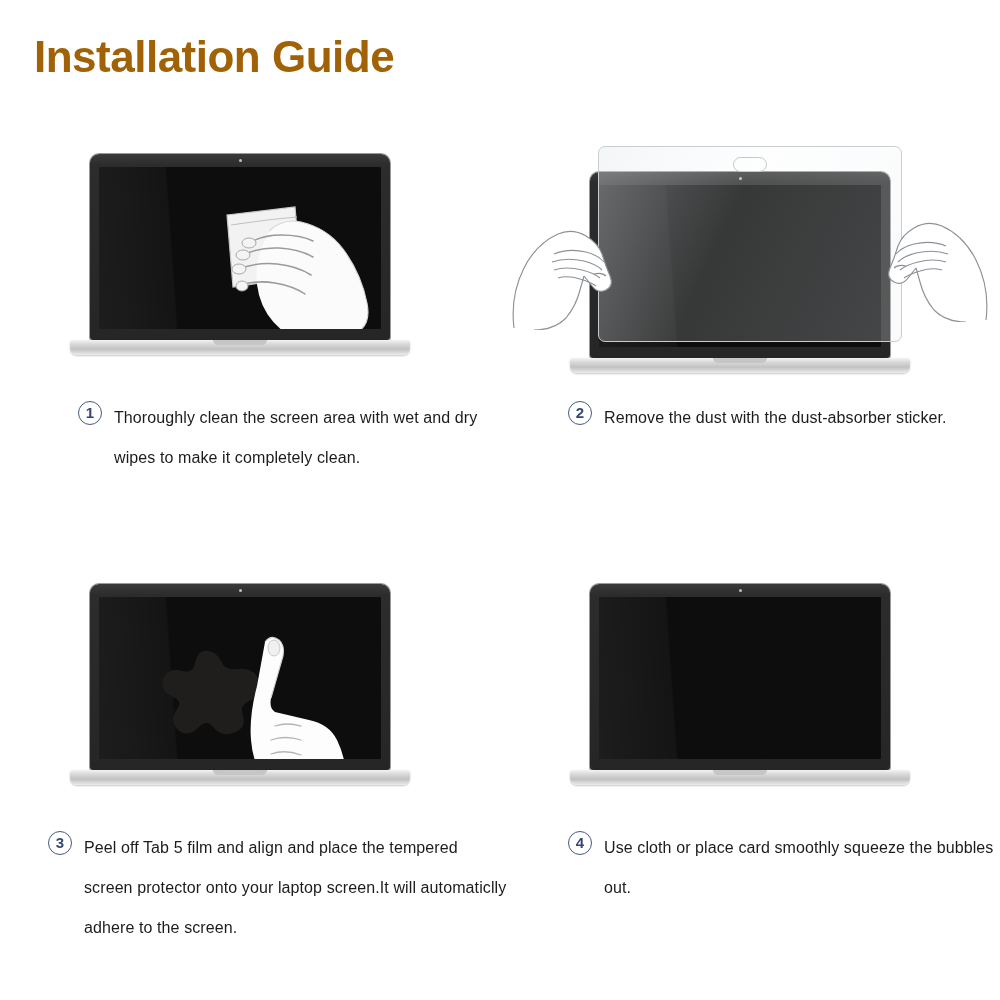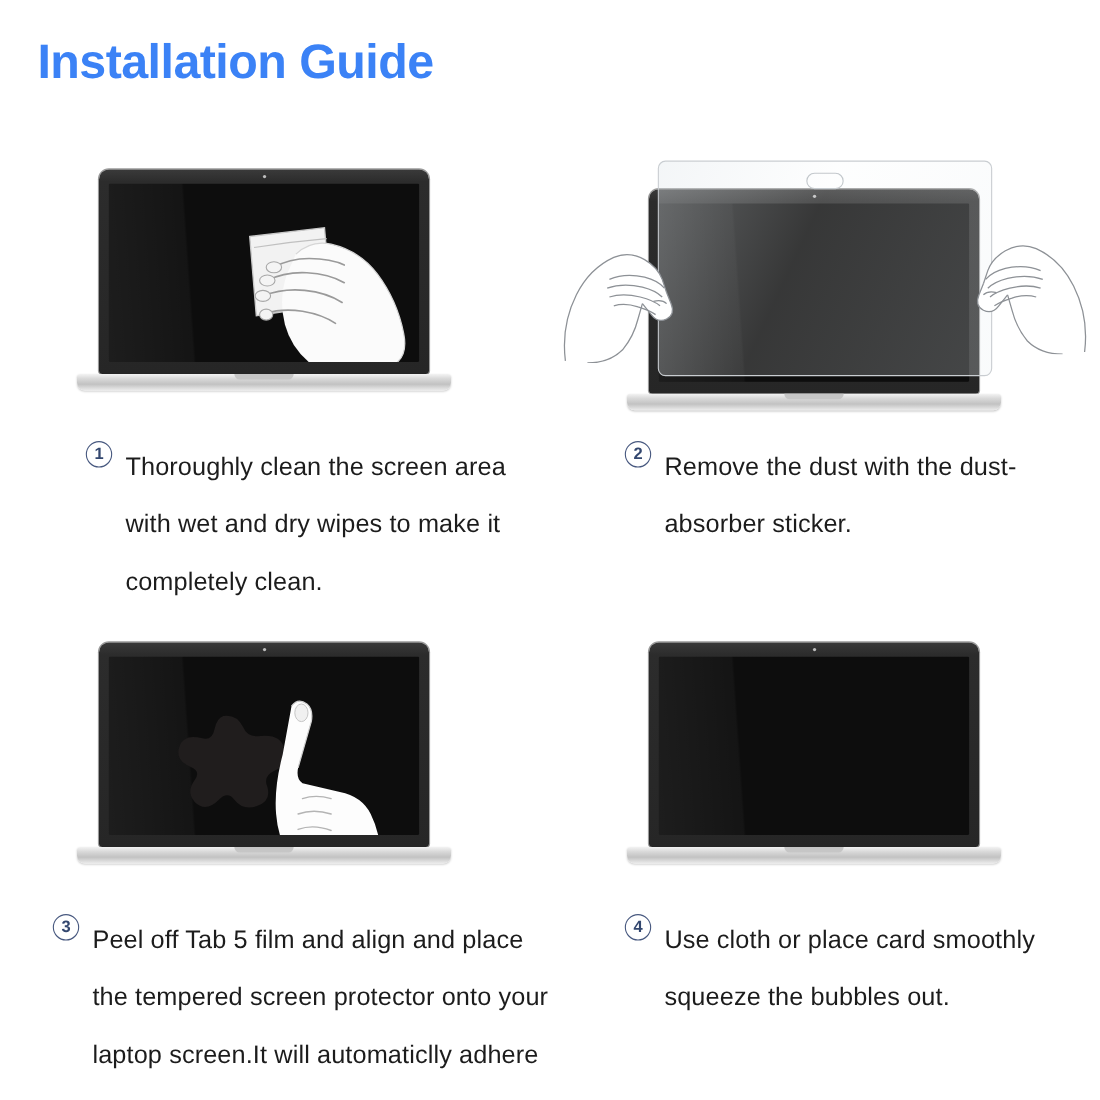--- a/index.html
+++ b/index.html
@@ -17,21 +17,21 @@
   }
 
   
   .page-title {
     position: absolute;
     left: 34px;
     top: 33px;
     font-size: 44px;
     font-weight: bold;
     letter-spacing: -0.5px;
-    color: #3b82f6;
+    color: #a16207;
     line-height: 1.1;
   }
 
   
   .steps-grid {
     position: absolute;
     left: 0;
     top: 140px;
     width: 1000px;
     height: 860px;
@@ -78,22 +78,22 @@
     font-weight: bold;
     line-height: 21px;
     text-align: center;
     margin-top: 3px;
     margin-right: 12px;
     box-sizing: border-box;
     background: #ffffff;
   }
   .step-copy {
     flex: 1 1 auto;
-    font-size: 23px;
-    line-height: 52px;
+    font-size: 16px;
+    line-height: 40px;
     color: #1c1c1c;
     letter-spacing: 0.1px;
   }
 
   
   .laptop {
     position: absolute;
     left: 50%;
     transform: translateX(-50%);
   }

